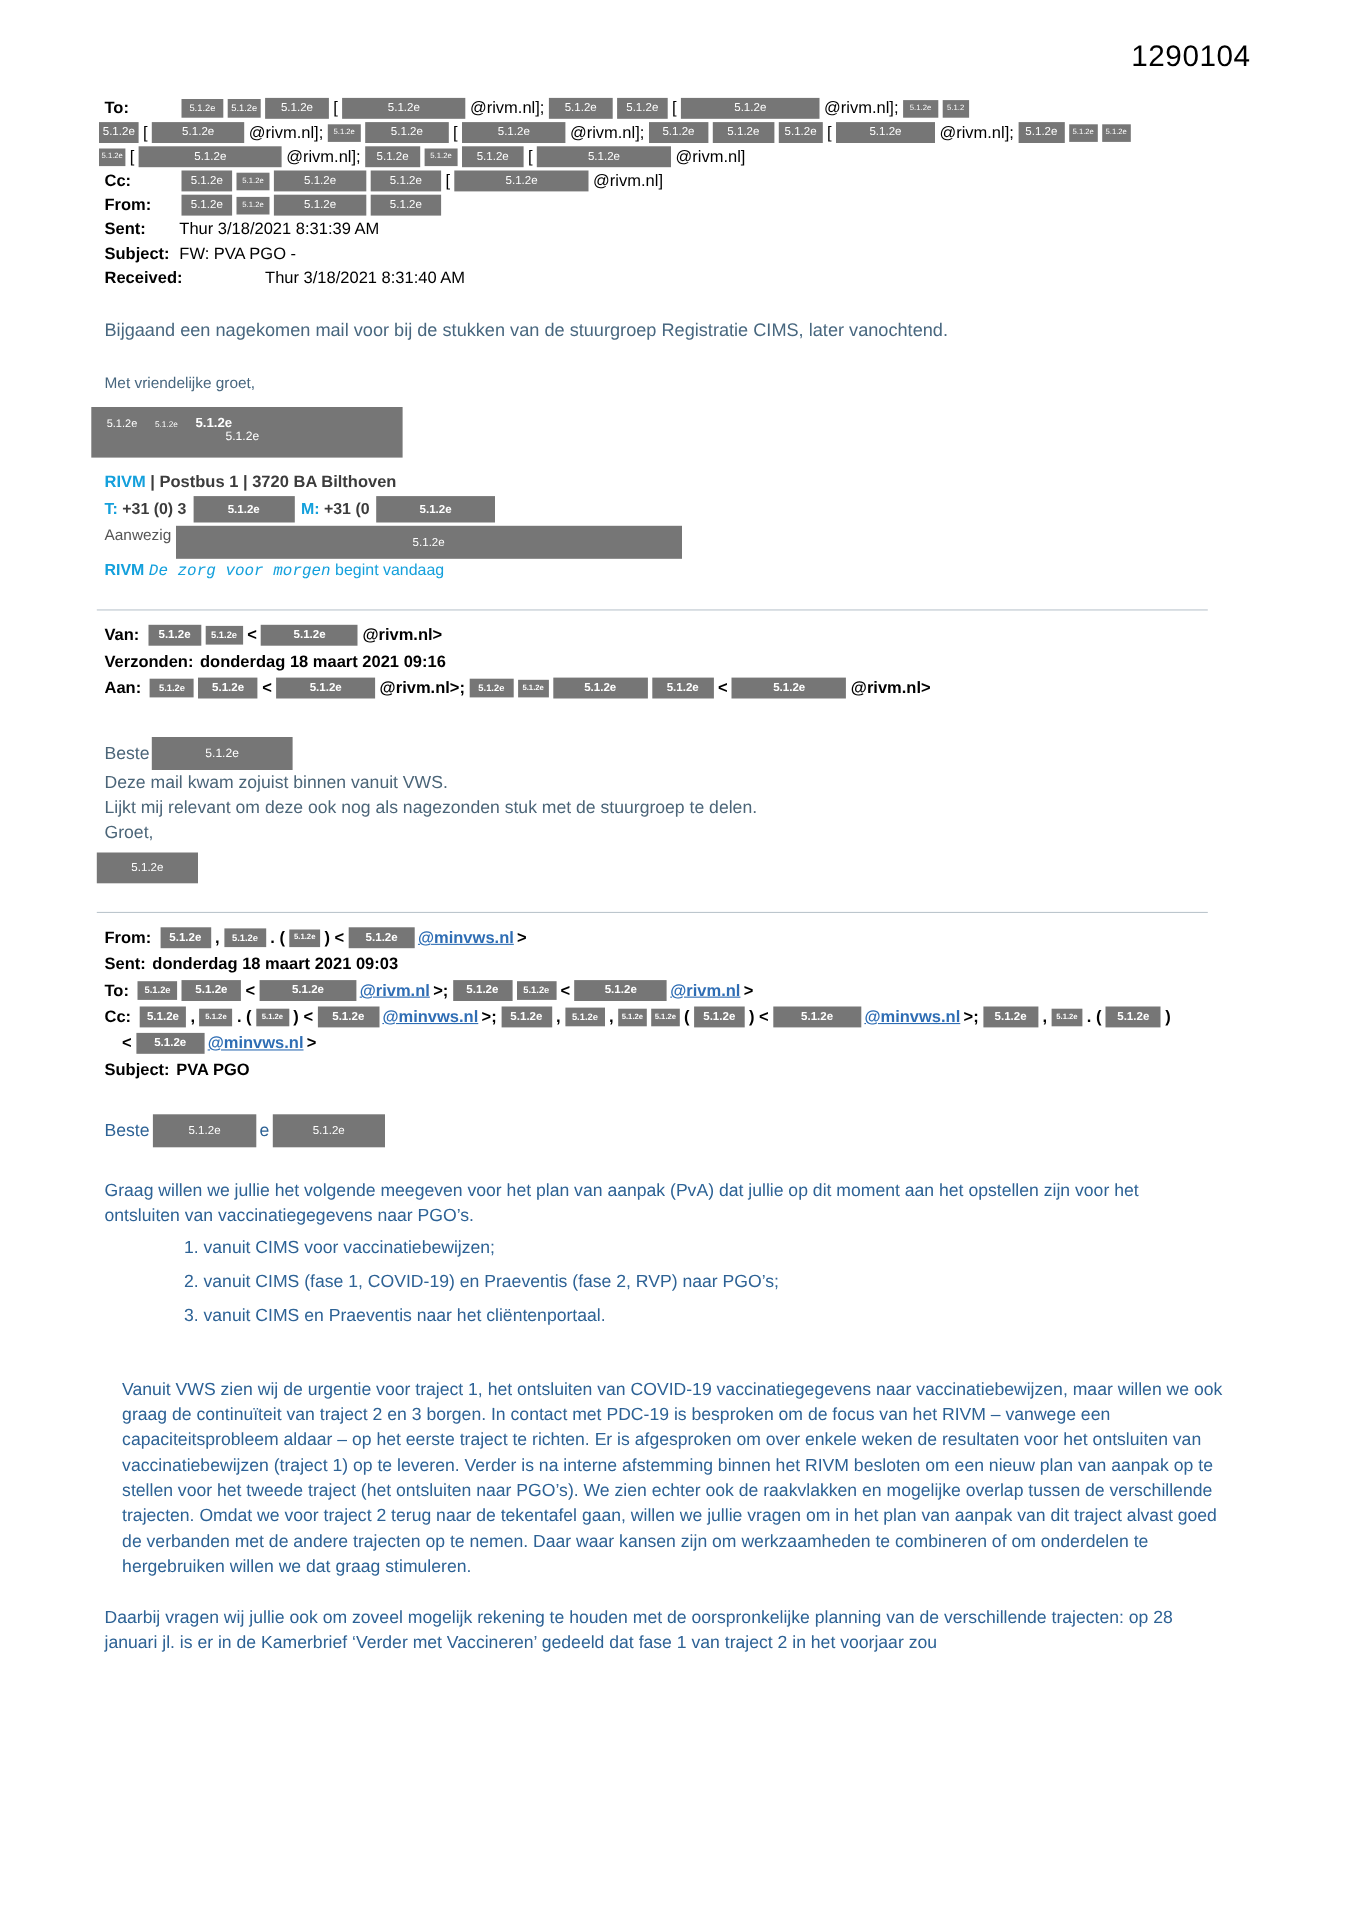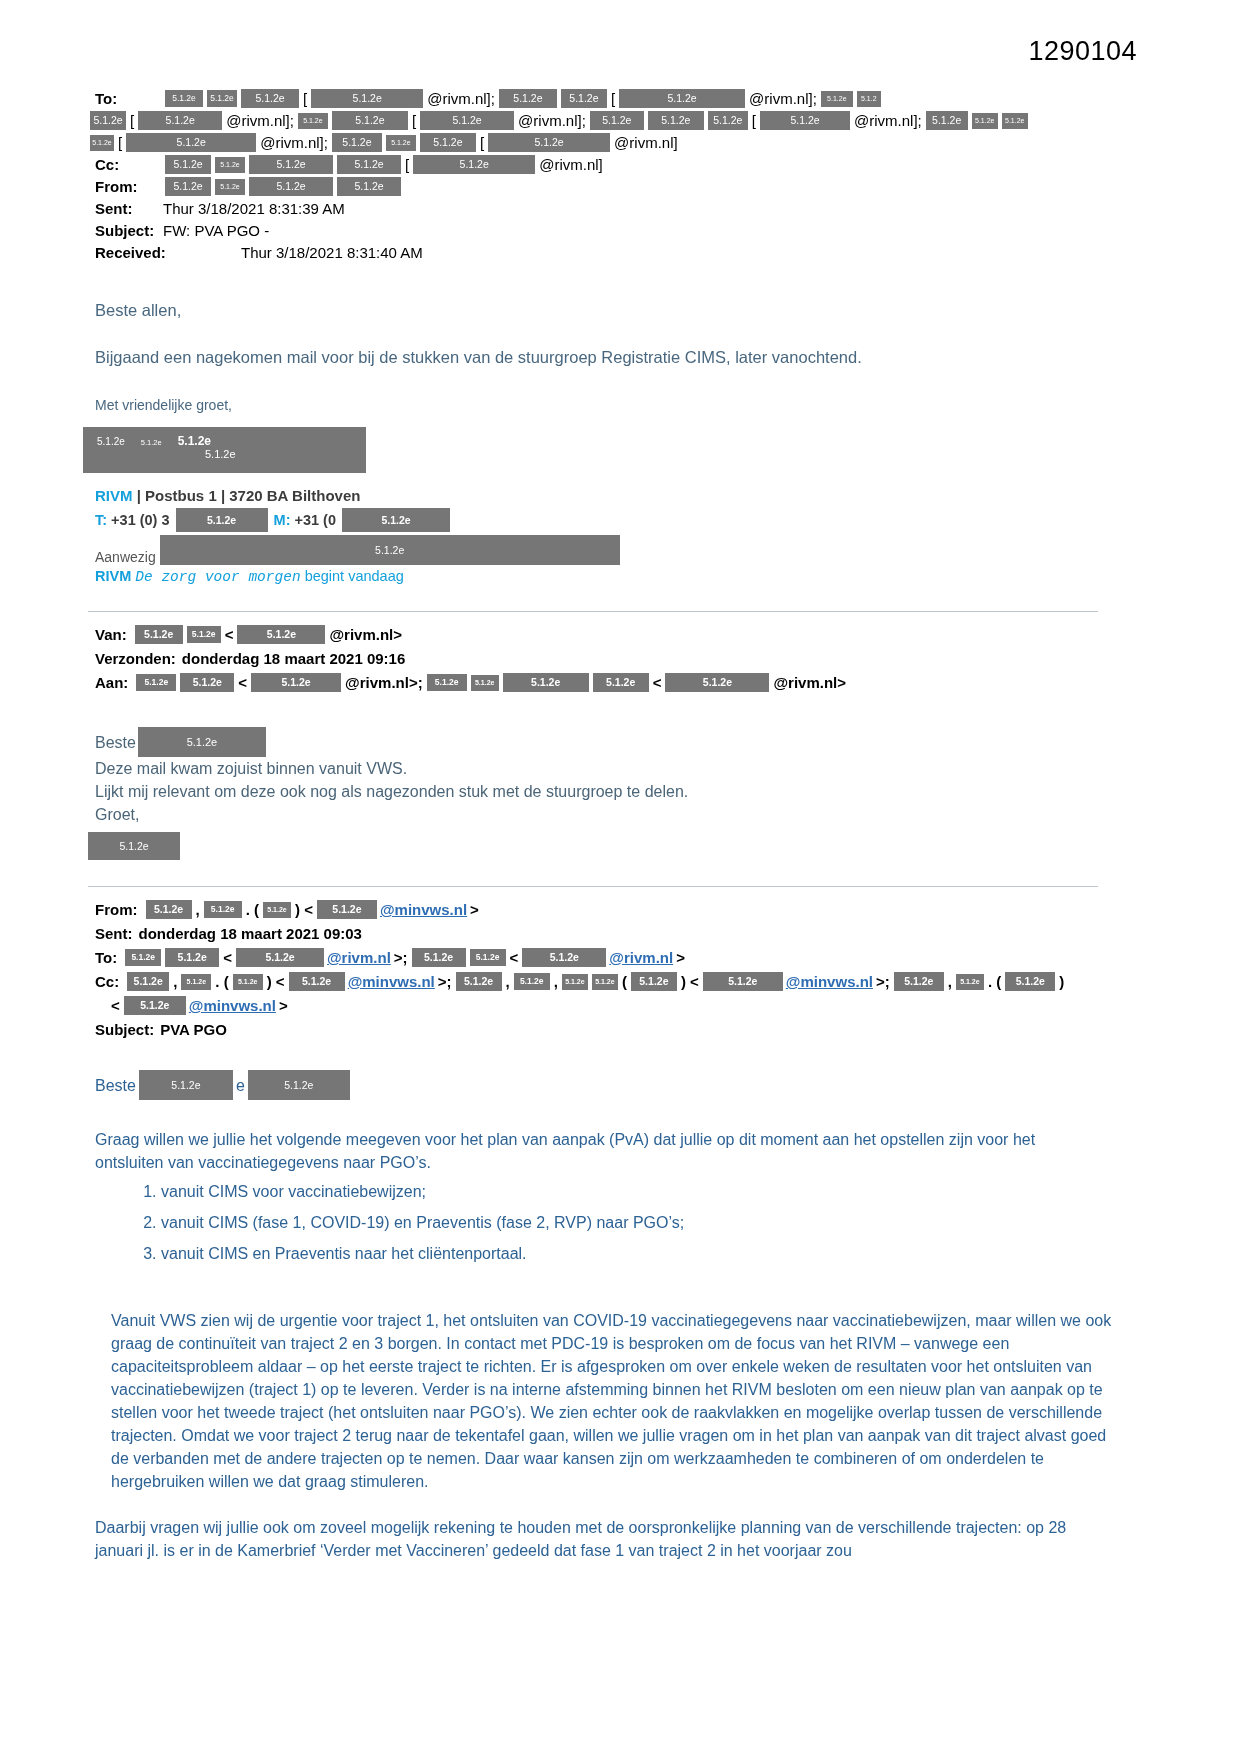--- a/index.html
+++ b/index.html
@@ -42,21 +42,21 @@
   .cb-r1 { display:flex; align-items:baseline; gap:16px; padding:7px 0 0 14px; }
   .cb-r1 .a { font-size:10px; } .cb-r1 .b { font-size:7.5px; } .cb-r1 .c { font-size:12px; font-weight:bold; }
   .cb-r2 { padding:0 0 6px 122px; font-size:11px; }
 
   .sig-org { margin-top:14px; font-size:15px; font-weight:bold; color:#3c3c3c; }
   .brand { color:#14a0dc; font-weight:bold; }
   .sig-phone { display:flex; align-items:center; margin-top:4px; font-size:14.5px; font-weight:bold; color:#3c3c3c; }
   .blue-b { color:#14a0dc; margin-right:4px; }
   .sig-phone .chip { height:24px; width:92px; margin:0 6px; }
   .sig-phone .chip.m2 { width:108px; }
-  .sig-avail { display:flex; align-items:flex-end; margin-top:3px; font-size:14px; color:#555; }
+  .sig-avail { display:flex; align-items:flex-start; margin-top:3px; font-size:14px; color:#555; }
   .sig-avail .chip { width:460px; height:30px; margin-left:4px; }
   .sig-tagline { margin-top:3px; font-size:14.5px; color:#14a0dc; }
   .sig-tagline .it { font-style:italic;font-family:Liberation Mono, monospace; }
 
   .divider { border:none; border-top:1.5px solid #bcc6cd; width:1010px; margin:26px 0 12px -7px; }
 
   
   .h2-row { display:flex; align-items:center; margin-bottom:3px; font-size:15px; color:#000; font-weight:bold; min-height:21px; }
   .h2-row .hval { font-weight:700; }
   .h2-row .tokens .tk { font-weight:600; }
@@ -66,21 +66,21 @@
   .b2-greet { margin-top:34px; display:flex; align-items:center; }
   .b2-greet .chip { width:128px; height:30px; margin-left:2px; }
   .groet-chip { display:inline-flex; width:92px; height:28px; margin:6px 0 0 -7px; }
 
   .body3 { color:#2d6295; font-size:16px; margin:0; line-height:23px; width:1005px; }
   .b3-greet { margin-top:30px; display:flex; align-items:center; }
   .b3-greet .chip { width:94px; height:30px; margin:0 3px; }
   .b3-p1 { margin-top:28px; }
   .b3-p2 { margin-top:24px; }
   ol.b3-list { margin:6px 0 0 0; padding-left:66px; color:#2d6295; font-size:16px; line-height:23px; }
-  ol.b3-list li { margin-bottom:8px; }
+  ol.b3-list li { margin-bottom:8px;margin-left:24px; }
   .b3-p3 { margin-top:44px;margin-left:16px; }
   .b3-p4 { margin-top:23px; }
 </style>
 </head>
 <body>
 
 <div class="page">
   <div class="doc-number">1290104</div>
 
   <div class="content">
@@ -167,21 +167,20 @@
       </div>
       <div class="hdr-row">
         <span class="hlabel">Subject:</span>
         <span class="hval">FW: PVA PGO -</span>
       </div>
       <div class="hdr-row">
         <span class="hlabel">Received:</span>
         <span class="hval shift">Thur 3/18/2021 8:31:40 AM</span>
       </div>
 
-      <p class="body1 b1-greet">Beste allen,</p>
       <p class="body1 b1-p1">Bijgaand een nagekomen mail voor bij de stukken van de stuurgroep Registratie CIMS, later vanochtend.</p>
       <p class="body1 b1-close">Met vriendelijke groet,</p>
 
       <div class="chip-block">
         <div class="cb-r1">
           <span class="a">5.1.2e</span>
           <span class="b">5.1.2e</span>
           <span class="c">5.1.2e</span>
         </div>
         <div class="cb-r2">

